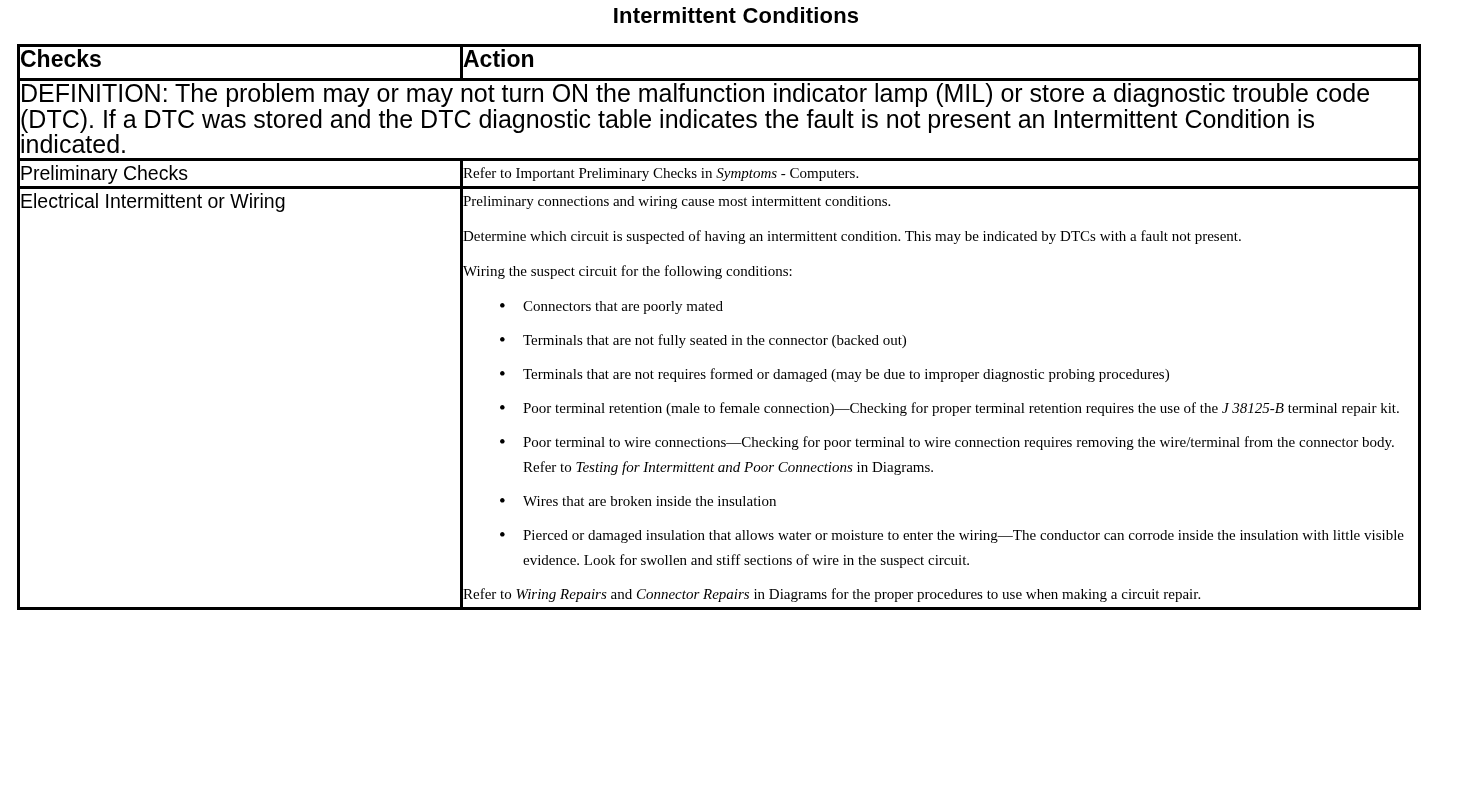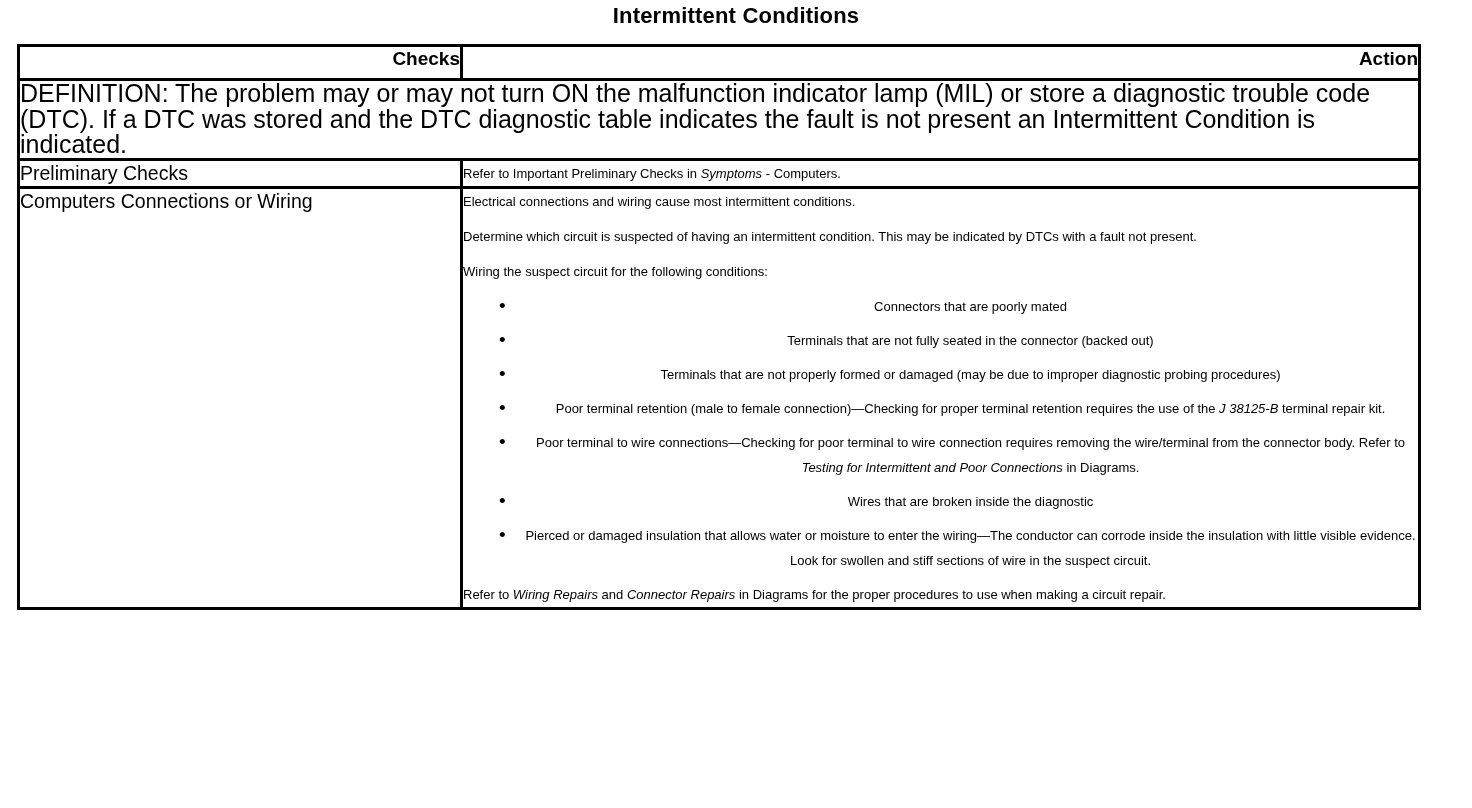--- a/index.html
+++ b/index.html
@@ -54,60 +54,60 @@
     vertical-align: top;
     padding: 0;
     background: #ffffff;
   }
 
   col.c-checks { width: 443px; }
   col.c-action { width: 958px; }
 
   
   th.hdr {
-    text-align: right;
-    font-size: 19px;
+    text-align: left;
+    font-size: 23px;
     font-weight: bold;
     height: 31px;
     padding: 3px 0 4px 0;
     line-height: 24px;
     margin-left: 40px;
   }
   td.cell-span {
     font-size: 25px;
     line-height: 25.5px;
     padding: 6px 12px 7px 12px;
   }
   td.cell-left {
     font-size: 19.5px;
     line-height: 25px;
     padding: 6px 10px 6px 12px;
   }
   td.cell-action {
-    font-size: 13px;
+    font-size: 15px;
     line-height: 25px;
     padding: 6px 14px 8px 14px;
+    font-family: Liberation Serif, serif;
   }
 
   .para {
     margin: 0 0 10px 0;
   }
   .para:last-child { margin-bottom: 0; }
 
   ul.conds {
     list-style: none;
     margin: 0 0 9px 0;
     padding: 0 0 0 36px;
   }
   ul.conds li {
     position: relative;
     margin: 0 0 9px 0;
     padding: 0 0 0 24px;
     line-height: 25px;
-    text-align: center;
   }
   ul.conds li:last-child { margin-bottom: 8px; }
   ul.conds li::before {
     content: "\2022";
     position: absolute;
     left: 0;
     top: -1px;
     font-size: 19px;
     line-height: 25px;
   }
@@ -142,36 +142,36 @@
         </tr>
 
         <tr>
           <td class="cell-left">Preliminary Checks</td>
           <td class="cell-action">
             <p class="para"><span>Refer to Important Preliminary Checks in </span><i class="ital">Symptoms</i><span> - Computers.</span></p>
           </td>
         </tr>
 
         <tr>
-          <td class="cell-left">Computers Connections or Wiring</td>
+          <td class="cell-left">Electrical Intermittent or Wiring</td>
           <td class="cell-action">
 
-            <p class="para">Electrical connections and wiring cause most intermittent conditions.</p>
+            <p class="para">Preliminary connections and wiring cause most intermittent conditions.</p>
 
             <p class="para">Determine which circuit is suspected of having an intermittent condition. This may be indicated by DTCs with a fault not present.</p>
 
             <p class="para">Wiring the suspect circuit for the following conditions:</p>
 
             <ul class="conds">
               <li>Connectors that are poorly mated</li>
               <li>Terminals that are not fully seated in the connector (backed out)</li>
-              <li>Terminals that are not properly formed or damaged (may be due to improper diagnostic probing procedures)</li>
+              <li>Terminals that are not requires formed or damaged (may be due to improper diagnostic probing procedures)</li>
               <li><span>Poor terminal retention (male to female connection)—Checking for proper terminal retention requires the use of the </span><i class="ital">J 38125-B</i><span> terminal repair kit.</span></li>
               <li><span>Poor terminal to wire connections—Checking for poor terminal to wire connection requires removing the wire/terminal from the connector body. Refer to </span><i class="ital">Testing for Intermittent and Poor Connections</i><span> in Diagrams.</span></li>
-              <li>Wires that are broken inside the diagnostic</li>
+              <li>Wires that are broken inside the insulation</li>
               <li>Pierced or damaged insulation that allows water or moisture to enter the wiring—The conductor can corrode inside the insulation with little visible evidence. Look for swollen and stiff sections of wire in the suspect circuit.</li>
             </ul>
 
             <p class="para"><span>Refer to </span><i class="ital">Wiring Repairs</i><span> and </span><i class="ital">Connector Repairs</i><span> in Diagrams for the proper procedures to use when making a circuit repair.</span></p>
 
           </td>
         </tr>
 
       </tbody>
     </table>

